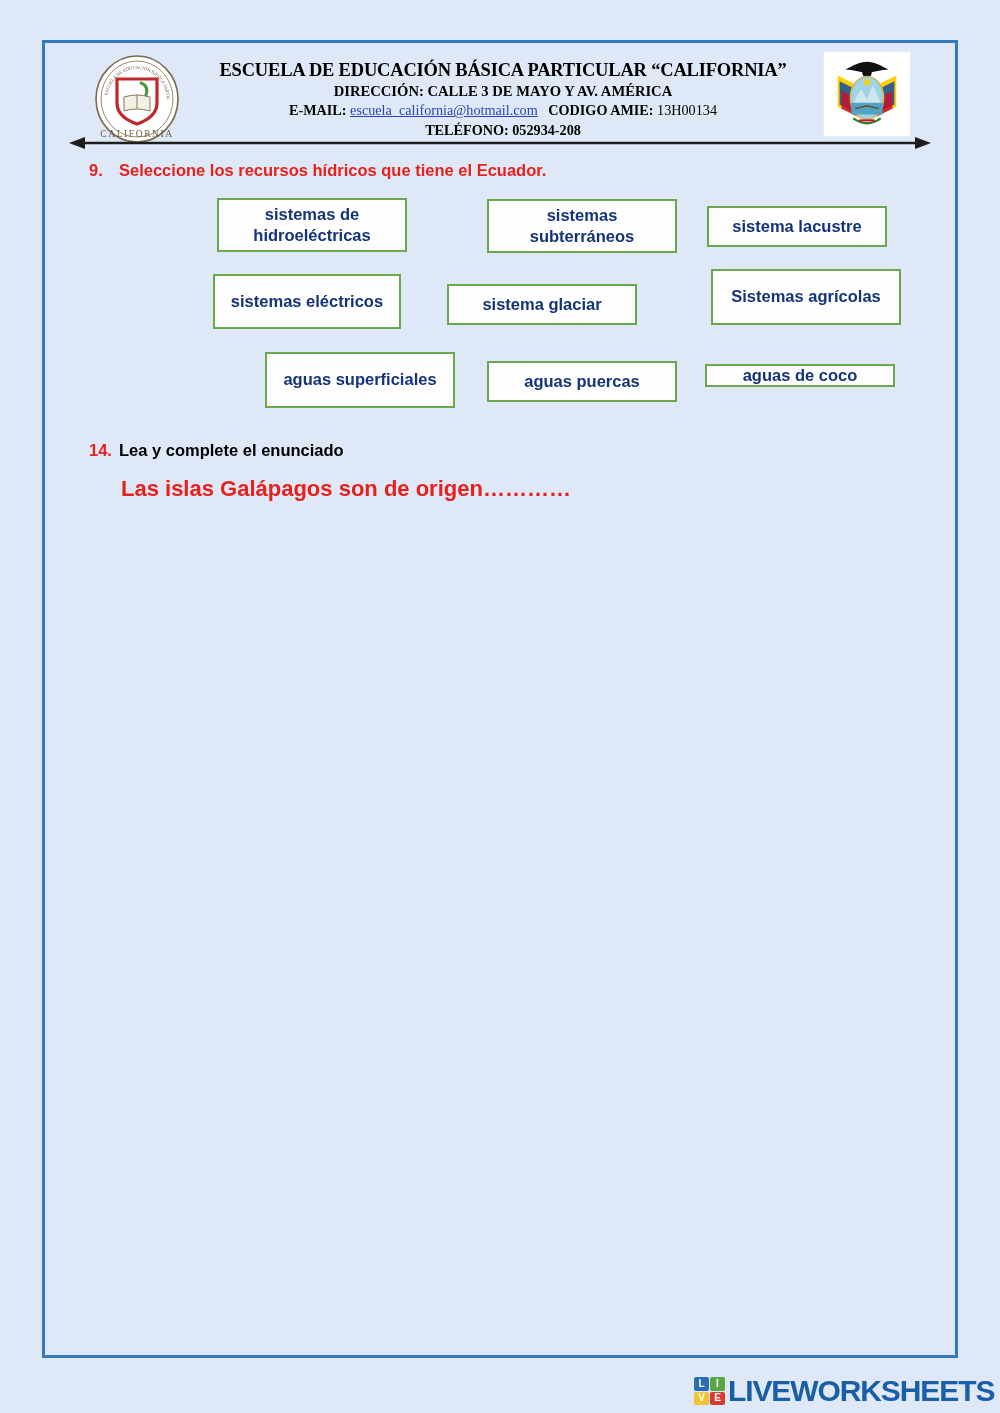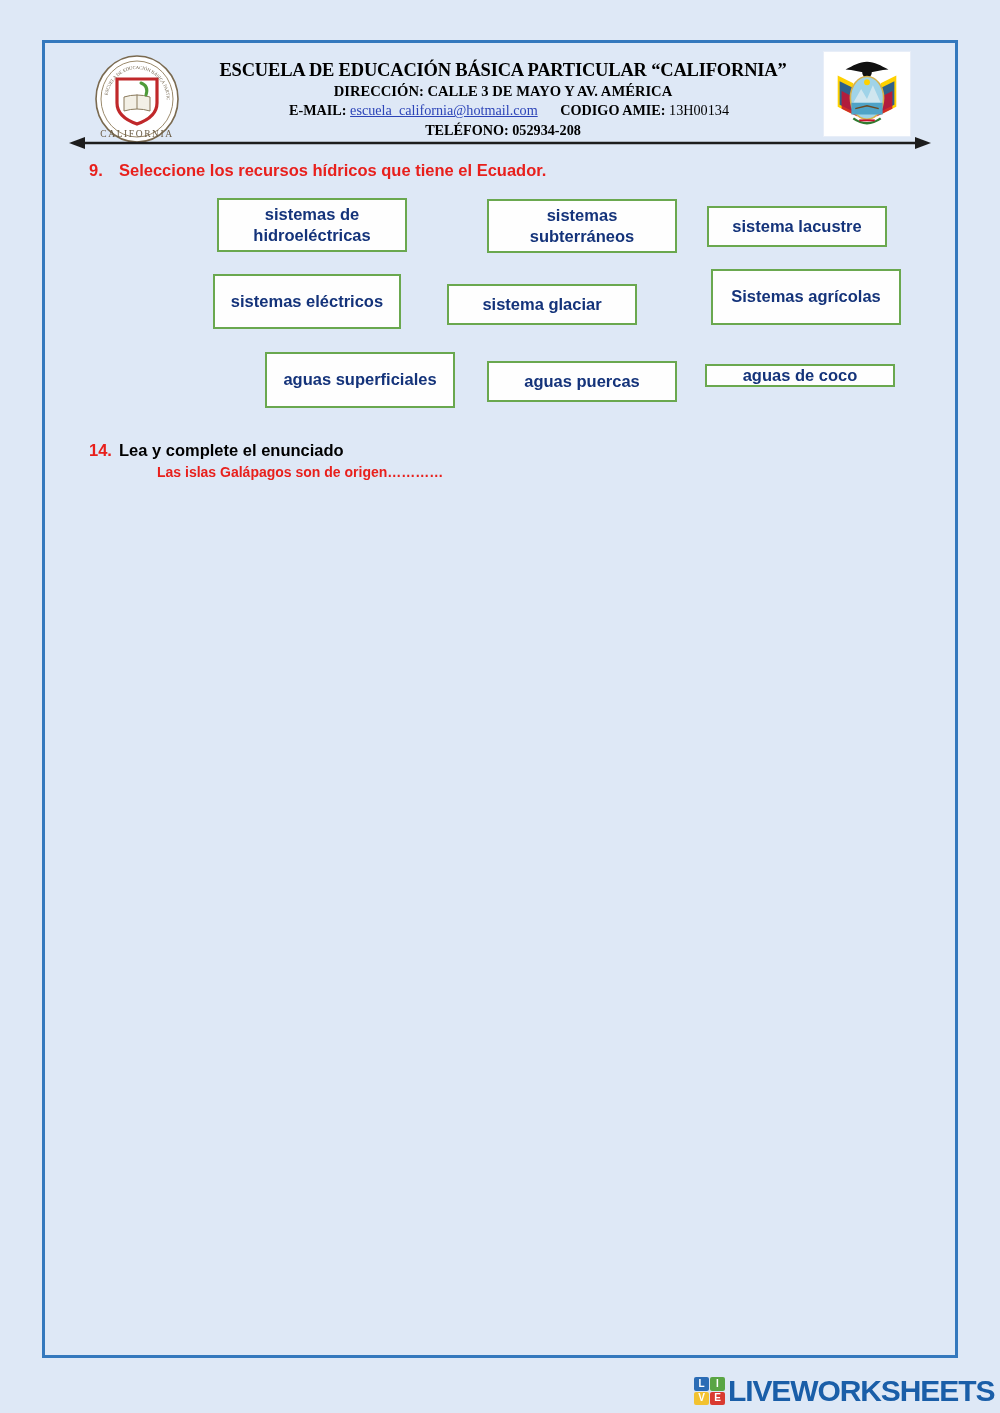--- a/index.html
+++ b/index.html
@@ -67,21 +67,21 @@
   }
   .lh-line2 {
     font-size: 14.6px;
     font-weight: bold;
     line-height: 1.35;
   }
   .lh-line3 {
     font-size: 14.2px;
     line-height: 1.4;
   }
-  .lh-line3 .lbl { font-weight: bold; margin-left: 12px; }
+  .lh-line3 .lbl { font-weight: bold; }
   .lh-email {
     color: #2c44b8;
     text-decoration: underline;
     font-weight: normal;
   }
   .lh-line4 {
     font-size: 14.2px;
     line-height: 1.4;
   }
   .lh-line4 .lbl { font-weight: bold; }
@@ -149,24 +149,24 @@
     line-height: 1.28;
     padding: 2px 6px;
   }
 
   
   #q10-block {
     margin-top: 8px;
   }
   #q10-sub {
     color: #e8201c;
-    font-size: 14px;
-    font-weight: bold;
-    padding-left: 112px;
-    margin-top: 4px;
+    font-size: 22px;
+    font-weight: bold;
+    padding-left: 76px;
+    margin-top: 16px;
   }
 
   
   #lw-footer {
     position: absolute;
     left: 694px;
     top: 1373px;
     height: 36px;
     display: flex;
     align-items: center;

